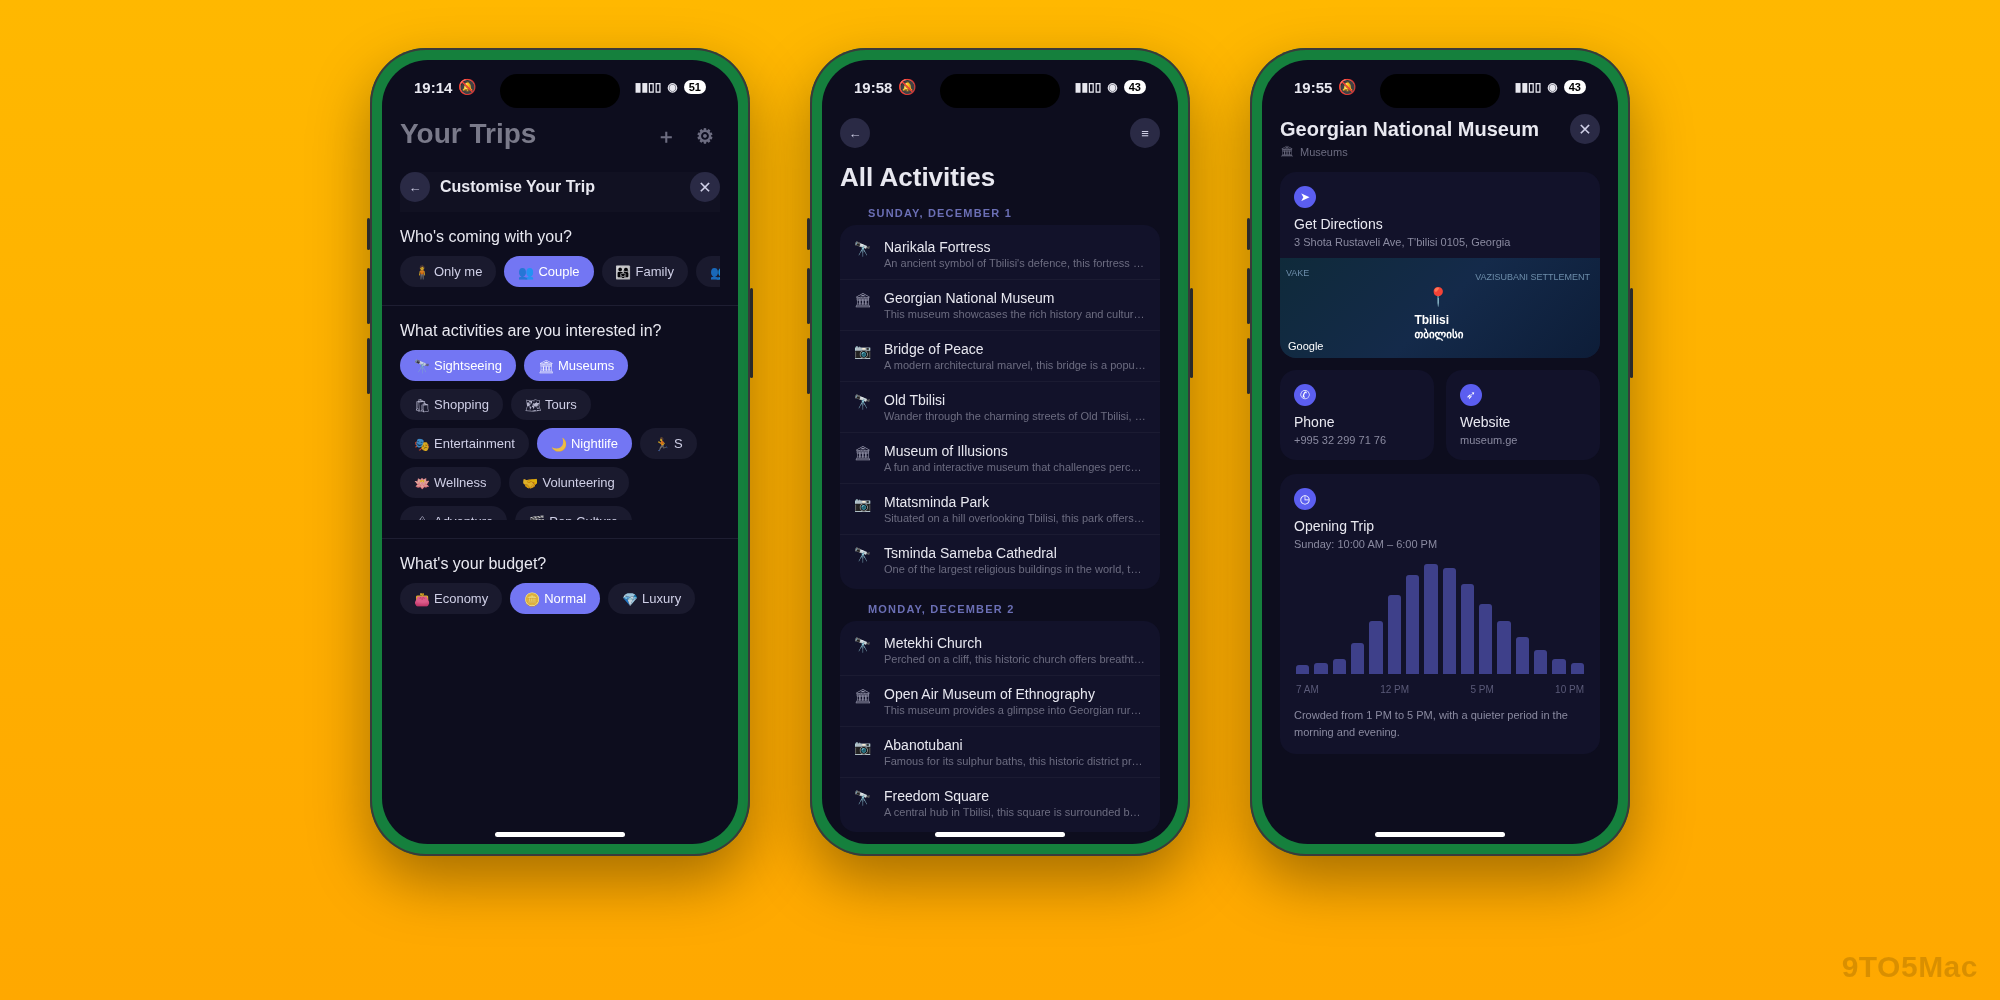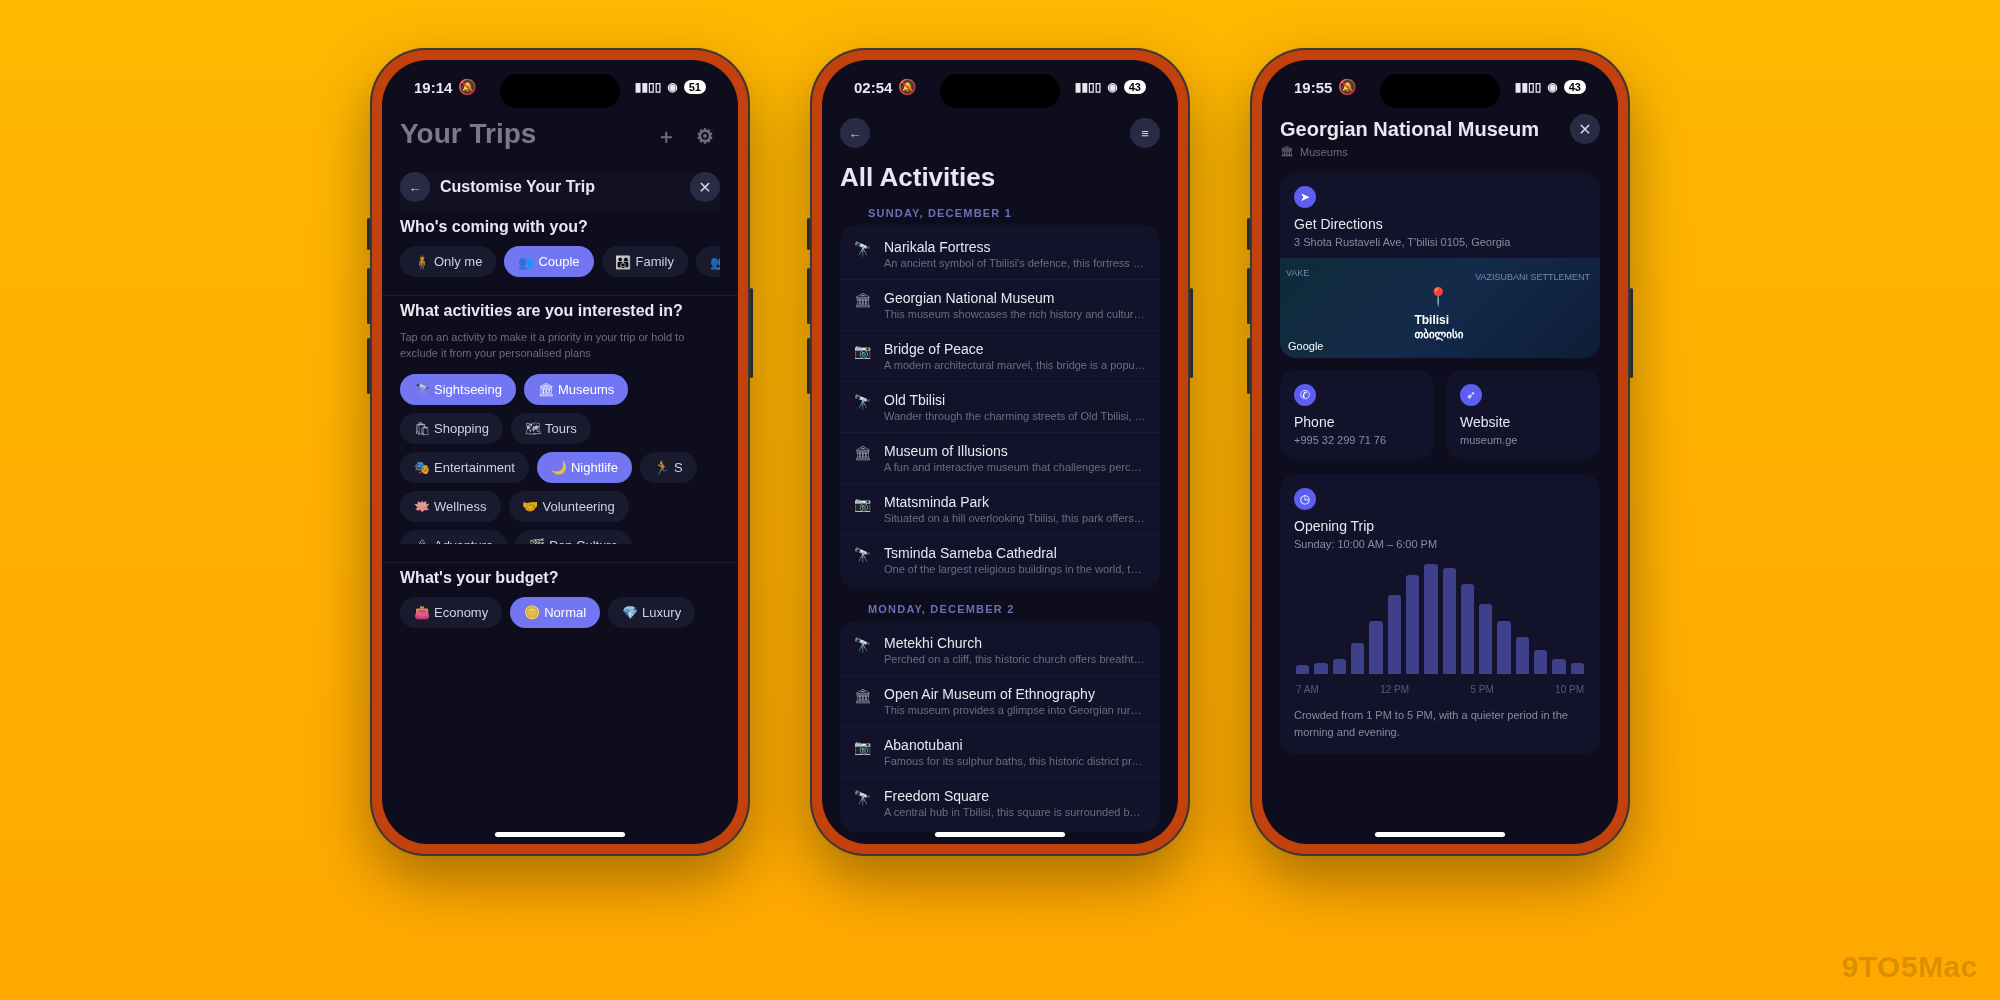--- a/index.html
+++ b/index.html
@@ -5,21 +5,21 @@
   * { box-sizing: border-box; margin: 0; padding: 0; }
   html, body { width: 2000px; height: 1000px; }
   body {
     background: linear-gradient(to bottom, #ffb800 0%, #ffa800 100%);
     font-family: -apple-system, BlinkMacSystemFont, "Helvetica Neue", sans-serif;
     position: relative;
   }
   .stage { display: flex; justify-content: center; gap: 60px; padding-top: 48px; }
   .phone {
     width: 380px; height: 808px;
-    background: #c2410c;
+    background: #15803d;
     border-radius: 56px;
     padding: 12px;
     position: relative;
     box-shadow: 0 25px 60px rgba(0,0,0,.35), inset 0 0 0 2px #3a3a3a;
   }
   .screen {
     width: 100%; height: 100%;
     border-radius: 46px;
     background: #0d0d1e;
     overflow: hidden;
@@ -55,21 +55,21 @@
   }
   .back-circle {
     width:30px;height:30px;border-radius:50%;
     background:#2a2a45; display:flex;align-items:center;justify-content:center;color:#cfcfe6;
   }
   .sheet-title { font-size:16px; font-weight:600; flex:1; white-space:nowrap;}
   .close-circle {
     width:30px;height:30px;border-radius:50%;
     background:#2a2a45; color:#cfcfe6; display:flex;align-items:center;justify-content:center;font-size:16px;
   }
-  .section-title { font-size:16px; font-weight:700; margin-top:6px; margin-bottom:10px;}
+  .section-title { font-size:16px; font-weight:400; margin-top:16px; margin-bottom:10px;}
   .section-sub { color:#6c6c80; font-size:11px; line-height:1.45; margin-bottom:12px;}
   .hr { border-top:1px solid #1e1e32; margin:18px -18px 0; }
   .chips { display:flex; flex-wrap:wrap; gap:8px; overflow:hidden;}
   .chips.nowrap { flex-wrap:nowrap;}
   .chip {
     display:inline-flex; align-items:center; gap:6px;
     padding:8px 14px; border-radius:20px; font-size:13px;
     background:#1a1a2e; color:#cfcfe6; white-space:nowrap;
   }
   .chip svg, .chip .ic { width:14px; height:14px; opacity:.85; }
@@ -186,21 +186,20 @@
               <span>Family</span>
             </div>
             <div class="chip">
               <span class="ic">👥</span>
             </div>
           </div>
 
         <div class="hr"></div>
 
         <div class="section-title">What activities are you interested in?</div>
-        <div class="section-sub">Tap on an activity to make it a priority in your trip or hold to exclude it from your personalised plans</div>
         <div class="chips" id="activity-chips" style="max-height:170px;">
             <div class="chip active">
               <span class="ic">🔭</span>
               <span>Sightseeing</span>
             </div>
             <div class="chip active">
               <span class="ic">🏛</span>
               <span>Museums</span>
             </div>
             <div class="chip">
@@ -266,21 +265,21 @@
 
   <div class="phone">
     <div class="side-btn" style="left:-3px; top:170px; width:3px; height:32px;"></div>
     <div class="side-btn" style="left:-3px; top:220px; width:3px; height:56px;"></div>
     <div class="side-btn" style="left:-3px; top:290px; width:3px; height:56px;"></div>
     <div class="side-btn" style="right:-3px; top:240px; width:3px; height:90px;"></div>
     <div class="screen">
       <div class="notch"></div>
       <div class="statusbar">
         <div class="sb-left">
-          <span>02:54</span>
+          <span>19:58</span>
           <span>🔕</span>
         </div>
         <div class="sb-right">
           <span>▮▮▯▯</span>
           <span>◉</span>
           <span class="battery-box">43</span>
         </div>
       </div>
       <div class="content">
         <div class="nav-row">

